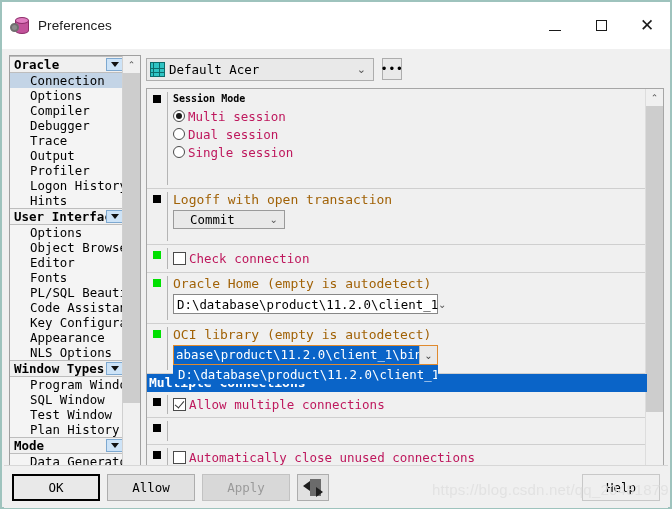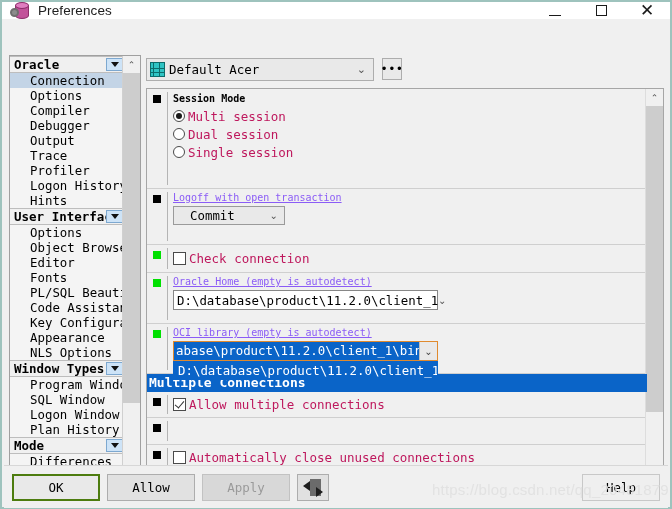--- a/index.html
+++ b/index.html
@@ -13,21 +13,21 @@
     position: relative;
     width: 672px; height: 509px;
     box-sizing: border-box;
     border: 2px solid #9ec3bd;
     background: #f0f0f0;
   }
 
   
   .titlebar {
     position: absolute; left: 0; top: 0;
-    width: 668px; height: 17px;
+    width: 668px; height: 47px;
     background: #ffffff;
     display: flex; align-items: center;
   }
   .title-icon {
     width: 22px; height: 22px;
     margin-left: 8px; margin-right: 6px;
     position: relative;
   }
   .db-cyl {
     position: absolute; left: 5px; top: 3px;
@@ -249,21 +249,21 @@
     background: #fff; margin-right: 3px;
     position: relative; flex: none;
   }
   .chk.on::after {
     content:"";
     position:absolute; left:3px; top:0px;
     width: 4px; height: 8px;
     border: solid #333; border-width: 0 1.6px 1.6px 0;
     transform: rotate(40deg);
   }
-  .lbl-plain { font-size: 10px; color: #8b5cf6; padding: 3px 0 1px 2px; text-decoration: underline; }
+  .lbl-plain { font-size: 13px; color: #a16207; padding: 3px 0 1px 2px; }
 
   .sel-combo {
     height: 19px; width: 112px;
     background: #e9e9e9; border: 1px solid #9a9a9a;
     box-sizing: border-box;
     display:flex; align-items:center;
     margin: 2px 0 4px 2px;
     font-size: 12.4px; color:#000;padding-left:12px;
   }
   .sel-combo .txt { padding-left: 4px; }
@@ -346,21 +346,21 @@
   .btn {
     position: absolute; top: 8px;
     height: 27px;
     background: #e1e1e1;
     border: 1px solid #adadad;
     box-sizing: border-box;
     display:flex; align-items:center; justify-content:center;
     font-size: 12.5px; color: #000;
     font-family: "DejaVu Sans Mono", monospace;
   }
-  .btn.primary { border: 2px solid #4d7c0f; background: #e9e9e9; }
+  .btn.primary { border: 2px solid #000000; background: #e9e9e9; }
   .btn.disabled { color: #9a9a9a; background: #d8d8d8; border-color: #c2c2c2; }
   .btn-ok { left: 8px; width: 88px; }
   .btn-cancel { left: 103px; width: 88px; }
   .btn-apply { left: 198px; width: 88px; }
   .btn-icon { left: 293px; width: 32px; }
   .btn-help { left: 578px; width: 78px; background:#efefef; border-color:#c8c8c8; }
   .ico-arrows { position: relative; width: 20px; height: 17px; }
   .ico-arrows .sheet {
     position:absolute; left:7px; top:0; width:11px; height:17px;
     background:#6b6b6b;
@@ -416,22 +416,22 @@
         <div class="tree-group">
           <span>Oracle</span>
           <span class="grp-arrow">
               <i></i>
             </span>
         </div>
         <div class="tree-item sel">Connection</div>
         <div class="tree-item">Options</div>
         <div class="tree-item">Compiler</div>
         <div class="tree-item">Debugger</div>
+        <div class="tree-item">Trace</div>
         <div class="tree-item">Output</div>
-        <div class="tree-item">Trace</div>
         <div class="tree-item">Profiler</div>
         <div class="tree-item">Logon History</div>
         <div class="tree-item">Hints</div>
 
         <div class="tree-group">
           <span>User Interface</span>
           <span class="grp-arrow">
               <i></i>
             </span>
         </div>
@@ -446,30 +446,29 @@
         <div class="tree-item">NLS Options</div>
 
         <div class="tree-group">
           <span>Window Types</span>
           <span class="grp-arrow">
               <i></i>
             </span>
         </div>
         <div class="tree-item">Program Window</div>
         <div class="tree-item">SQL Window</div>
-        <div class="tree-item">Logon Window</div>
+        <div class="tree-item">Test Window</div>
         <div class="tree-item">Plan History</div>
 
         <div class="tree-group">
           <span>Mode</span>
           <span class="grp-arrow">
               <i></i>
             </span>
         </div>
-        <div class="tree-item">Differences</div>
         <div class="tree-item">Data Generator</div>
         <div class="tree-item">To-Do List</div>
 
       </div>
 
       <div class="tree-scroll">
         <div class="sb-arrow" style="position:absolute;top:0;left:0">⌃</div>
         <div class="sb-track">
           <div class="sb-thumb" style="top:0;height:330px"></div>
         </div>

